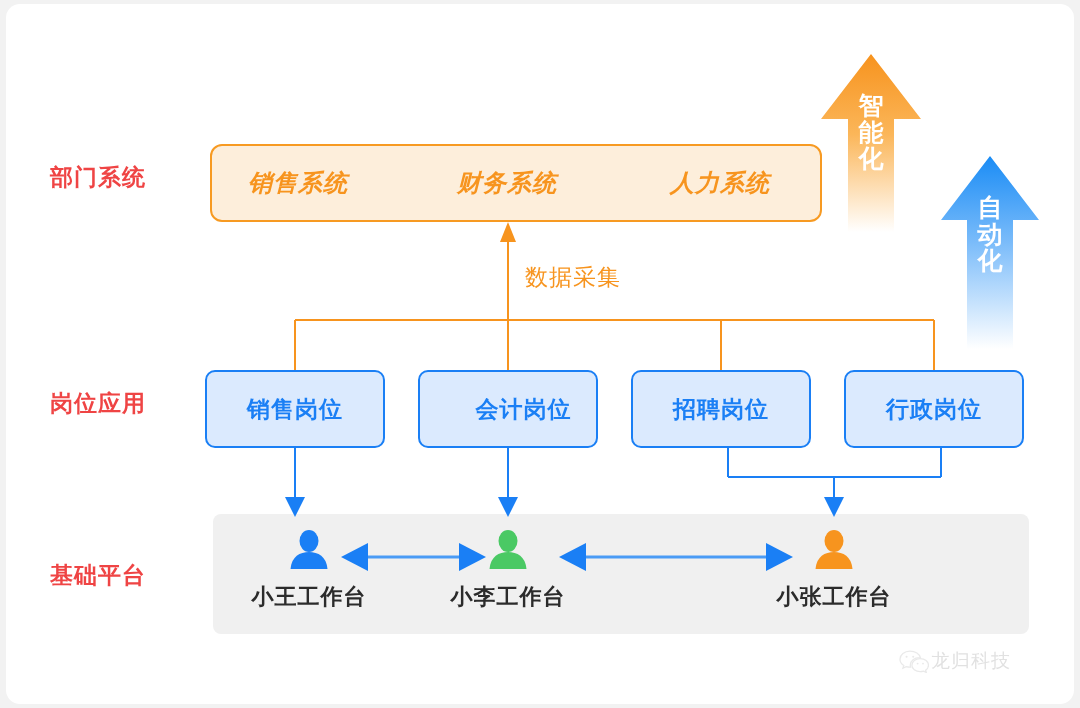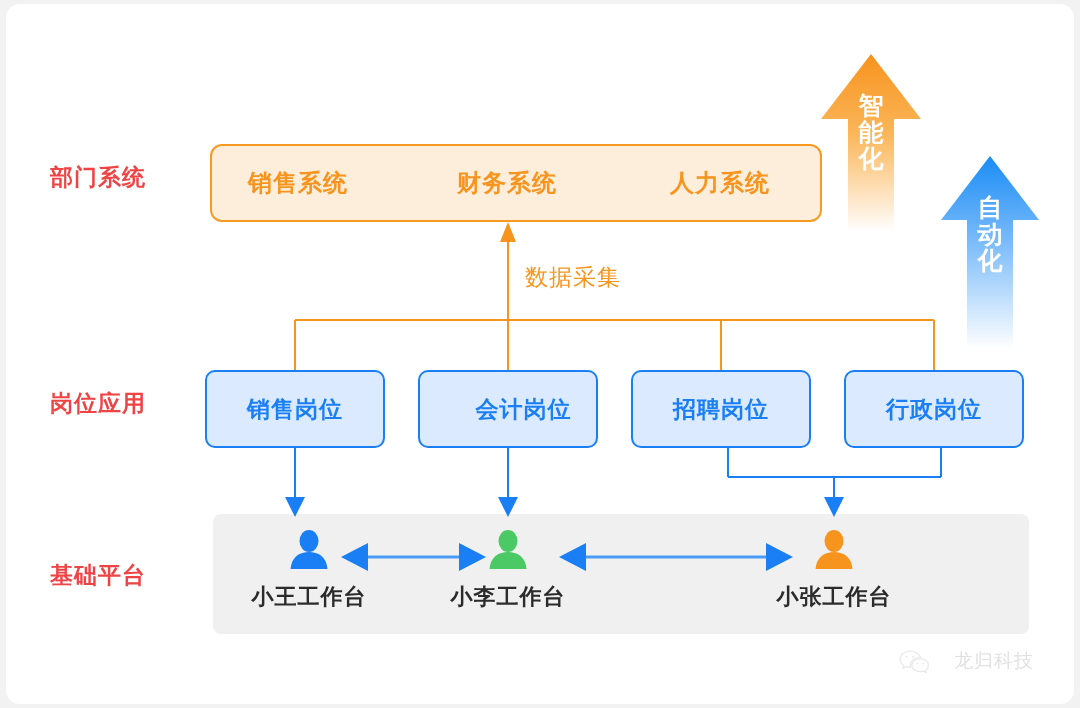--- a/index.html
+++ b/index.html
@@ -29,21 +29,21 @@
     position:absolute;left:204px;top:140px;
     width:612px;height:78px;
     background:#fdeedb;
     border:2.5px solid #f79a22;
     border-radius:12px;
     box-sizing:border-box;
   }
   .dept-item{
     position:absolute;top:50%;transform:translateY(-50%);
     font-size:24px;font-weight:bold;color:#f7941e;
-    white-space:nowrap;letter-spacing:1px;
+    white-space:nowrap;letter-spacing:1px;font-style:italic;
   }
   
   .job-box{
     position:absolute;top:366px;
     width:180px;height:78px;
     background:#dbeafe;
     border:2.5px solid #1a7ff5;
     border-radius:10px;
     box-sizing:border-box;
     display:flex;align-items:center;justify-content:center;
@@ -76,21 +76,21 @@
   .arrow-text div{display:block;}
   
   #collect-label{
     position:absolute;left:519px;top:258px;
     font-size:23px;font-weight:normal;color:#f7941e;
     letter-spacing:1px;white-space:nowrap;
   }
   
   #watermark{
     position:absolute;left:893px;top:644px;
-    display:flex;align-items:center;gap:25px;
+    display:flex;align-items:center;gap:2px;
     opacity:.55;
   }
   #watermark .wm-text{
     font-size:19px;color:#c9c9c9;letter-spacing:1px;white-space:nowrap;
   }
 </style>
 </head>
 <body>
 
 <div id="card">

